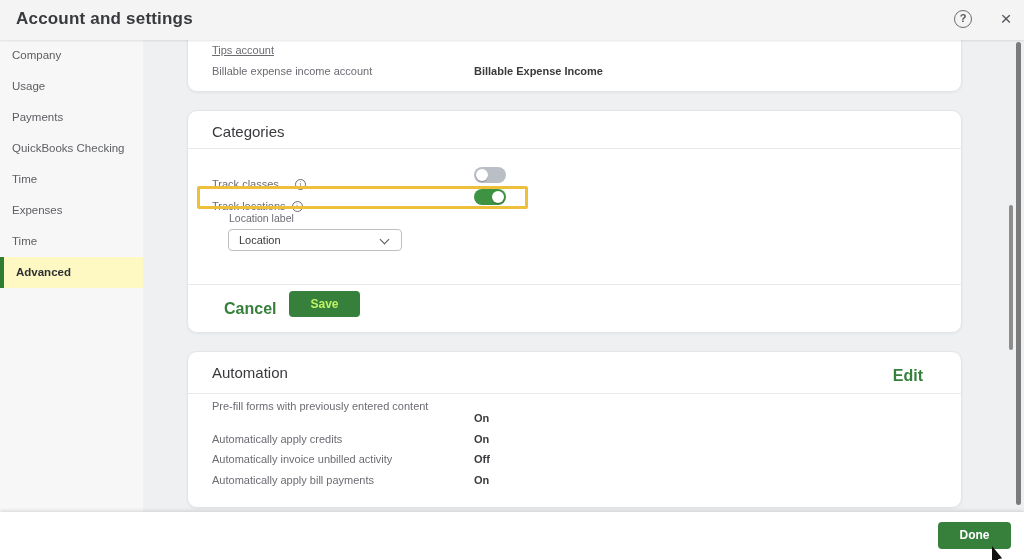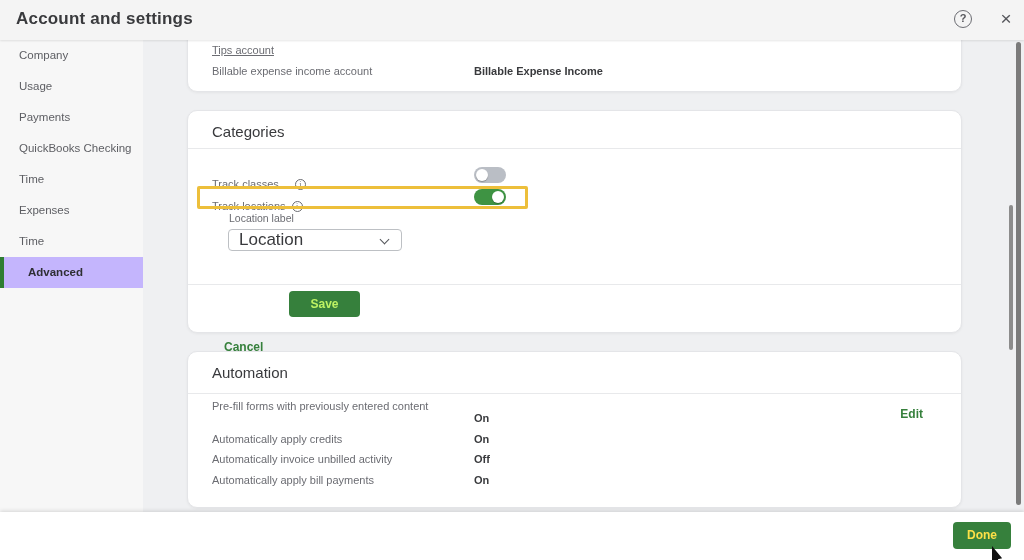--- a/index.html
+++ b/index.html
@@ -11,22 +11,22 @@
   .titlebar { position:absolute; left:0; top:0; width:1024px; height:40px; background:#F4F4F4;
               box-shadow:0 1px 2px rgba(0,0,0,0.10); z-index:30; }
   .titlebar .title { position:absolute; left:16px; top:9px; font-size:17px; font-weight:700; color:#393A3D; letter-spacing:.2px; }
   .help-btn { position:absolute; left:954px; top:10px; width:18px; height:18px; border:1.6px solid #6B6C72;
               border-radius:50%; color:#55565B; font-size:11px; font-weight:700; text-align:center; line-height:15px; cursor:pointer; }
   .close-btn { position:absolute; left:994px; top:6px; width:24px; height:26px; font-size:19px; color:#55565B;
                text-align:center; line-height:26px; cursor:pointer; font-weight:400; }
 
   
   .sidebar { position:absolute; left:0; top:40px; width:143px; height:472px; background:#F7F7F7; z-index:5; }
-  .nav-item { position:relative; height:31px; line-height:31px; padding-left:19px; font-size:11.5px; color:#5D5E63; cursor:pointer; }
-  .nav-item.selected { background:#c4b5fd; color:#2E2F33; font-weight:700; padding-left:24px;
+  .nav-item { position:relative; height:31px; line-height:31px; padding-left:12px; font-size:11.5px; color:#5D5E63; cursor:pointer; }
+  .nav-item.selected { background:#fef9c3; color:#2E2F33; font-weight:700; padding-left:12px;
                        border-left:4px solid #2E7D32; }
 
   
   .main { position:absolute; left:143px; top:40px; width:881px; height:472px; background:#EFF0F2; overflow:hidden; }
   .card { position:absolute; left:44px; width:775px; background:#FFFFFF; border:1px solid #E4E5E8;
           border-radius:10px; box-shadow:0 1px 3px rgba(0,0,0,0.05); }
 
   .row-label { font-size:11px; color:#6B6C72; }
   .row-value { font-size:11px; font-weight:700; color:#393A3D; }
 
@@ -46,41 +46,41 @@
                font-size:8px; line-height:10px; text-align:center; color:#6B6C72; font-family:"Liberation Serif", serif; }
   .toggle { position:absolute; left:286px; width:32px; height:16px; border-radius:8px; cursor:pointer; }
   .toggle .knob { position:absolute; top:2px; width:12px; height:12px; border-radius:50%; background:#fff;
                   box-shadow:0 1px 1px rgba(0,0,0,0.25); }
   .toggle.off { background:#BABEC5; } .toggle.off .knob { left:2px; }
   .toggle.on  { background:#3E9343; } .toggle.on  .knob { right:2px; }
   .hl-box { position:absolute; left:9px; top:75px; width:331px; height:23px; border:3px solid #EDBF3B;
             border-radius:2px; pointer-events:none; }
   .loc-label { position:absolute; left:41px; top:101px; font-size:10.5px; color:#6B6C72; }
   .dropdown { position:absolute; left:40px; top:118px; width:174px; height:22px; border:1px solid #BDC0C4;
-              border-radius:4px; background:#fff; font-size:17px; color:#393A3D; line-height:20px;
+              border-radius:4px; background:#fff; font-size:11px; color:#393A3D; line-height:20px;
               padding-left:10px; cursor:pointer; }
   .chevron { position:absolute; right:13px; top:6px; width:7px; height:7px; border-right:1.5px solid #54565B;
              border-bottom:1.5px solid #54565B; transform:rotate(45deg); }
   .card-cat .div2 { top:173px; }
-  .link-btn { font-size:12px; font-weight:700; color:#36803C; cursor:pointer;margin-top:40px; }
+  .link-btn { font-size:16px; font-weight:700; color:#36803C; cursor:pointer; }
   .cancel-link { position:absolute; left:36px; top:189px; }
   .save-btn { position:absolute; left:101px; top:180px; width:71px; height:26px; background:#36803C; color:#bef264;
               font-size:12px; font-weight:700; border:none; border-radius:4px; text-align:center; line-height:26px; cursor:pointer; }
 
   
   .card-auto { top:311px; height:157px; }
   .edit-link { position:absolute; right:38px; top:15px; }
   .card-auto .div1 { top:41px; }
   .auto-row-label { position:absolute; left:24px; }
   .auto-row-value { position:absolute; left:286px; }
 
   
   .footer { position:absolute; left:0; bottom:0; width:1024px; height:48px; background:#FFFFFF;
             box-shadow:0 -1px 4px rgba(0,0,0,0.14); z-index:20; }
-  .done-btn { position:absolute; right:13px; top:10px; width:58px; height:27px; background:#36803C; color:#fde047;
+  .done-btn { position:absolute; right:13px; top:10px; width:73px; height:27px; background:#36803C; color:#ffffff;
               font-size:12px; font-weight:700; border:none; border-radius:4px; text-align:center; line-height:27px; cursor:pointer; }
 
   
   .scrollbar-outer { position:absolute; left:1016px; top:42px; width:5px; height:463px; background:#7B7B7B;
                      border-radius:3px; z-index:40; cursor:pointer; }
   .scrollbar-inner { position:absolute; left:1009px; top:205px; width:4px; height:145px; background:#8C8C8C;
                      border-radius:2px; z-index:15; cursor:pointer; }
 
   
   .cursor { position:absolute; left:992px; top:546px; width:13px; height:19px; z-index:50; background:#111;

